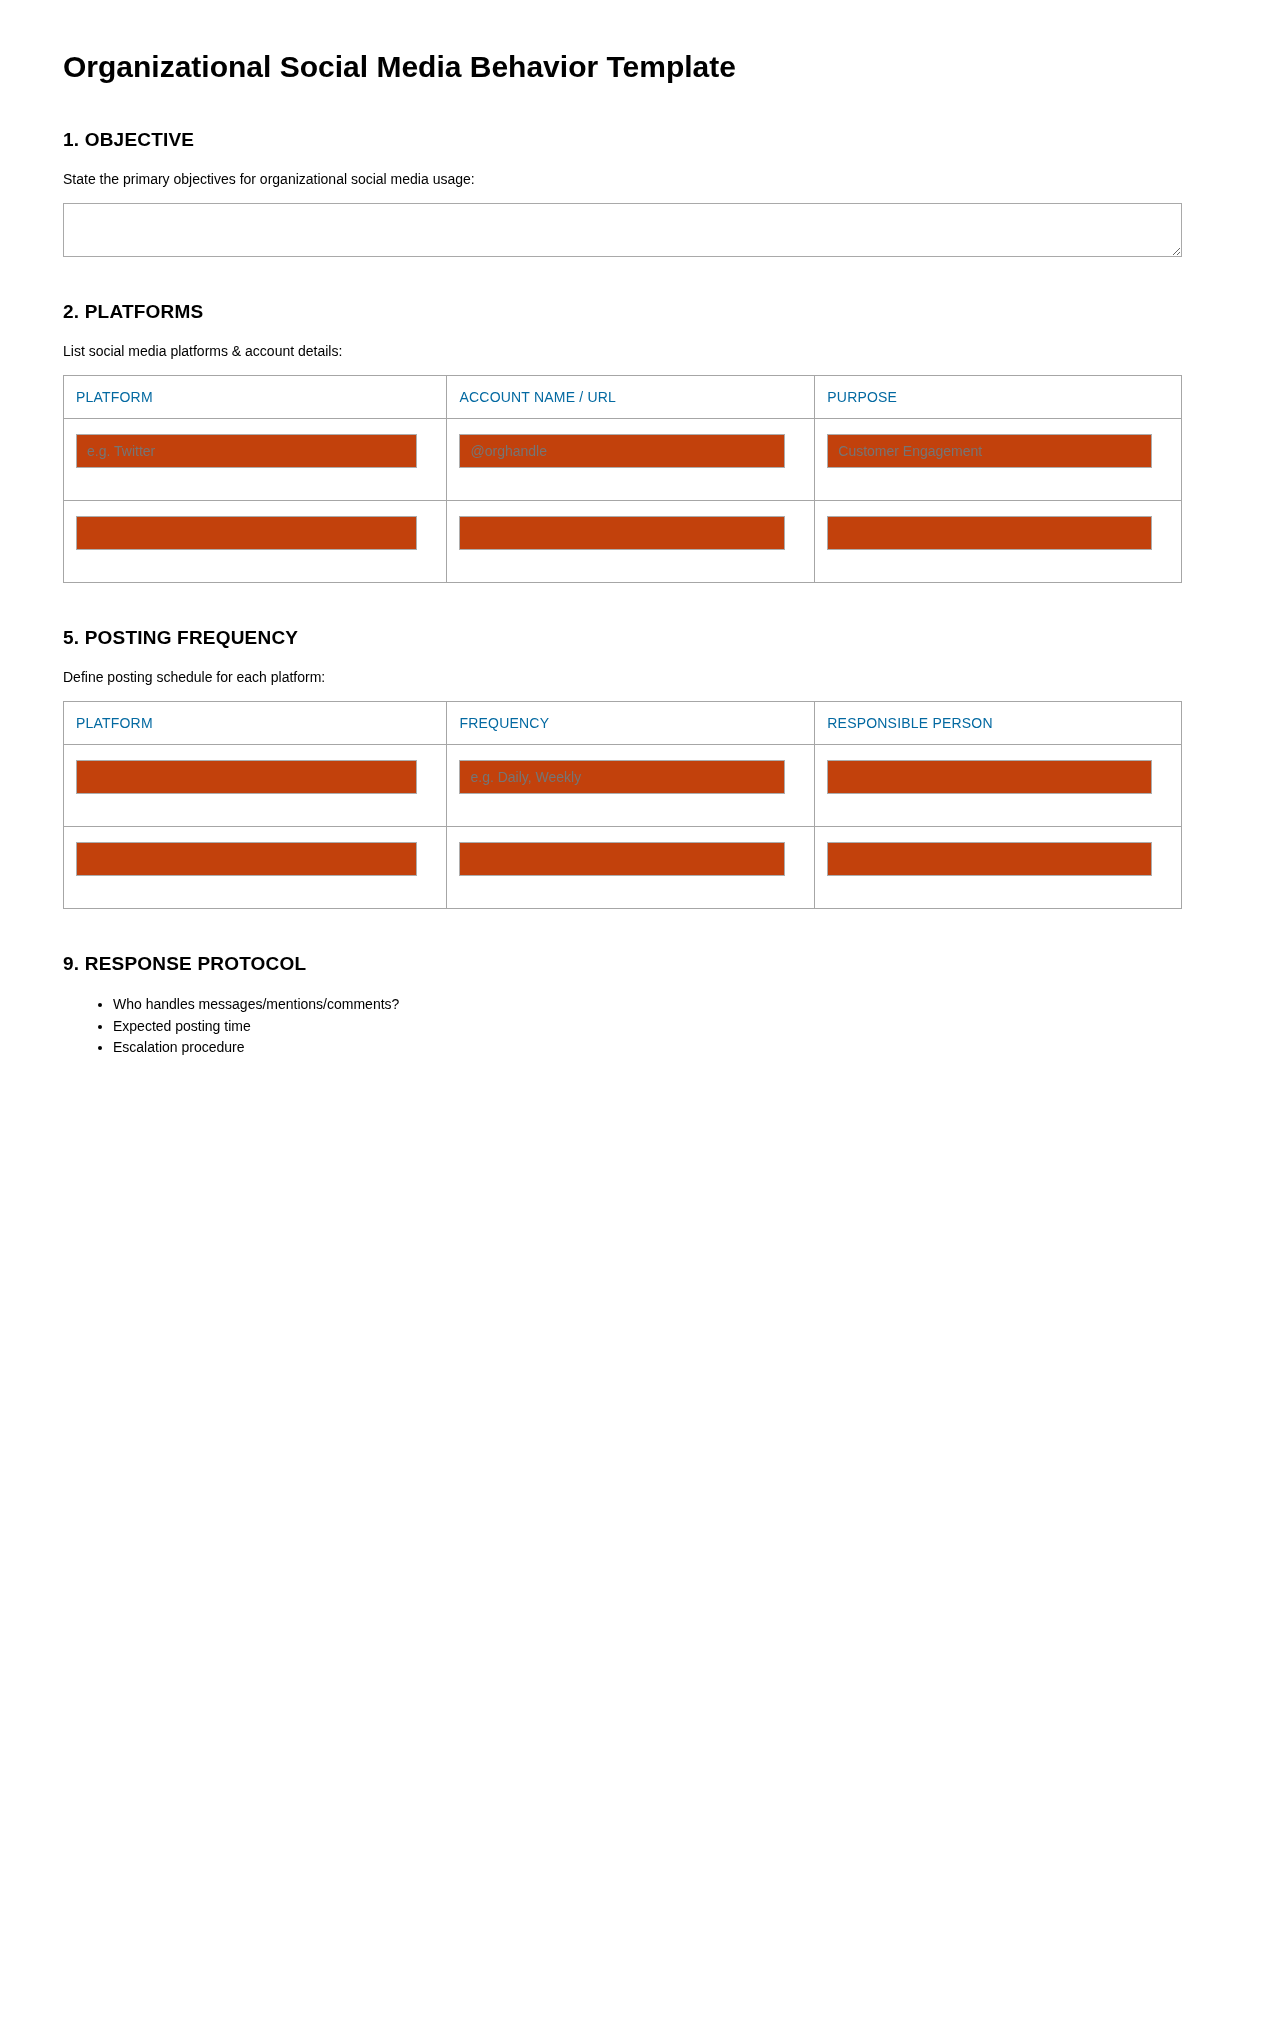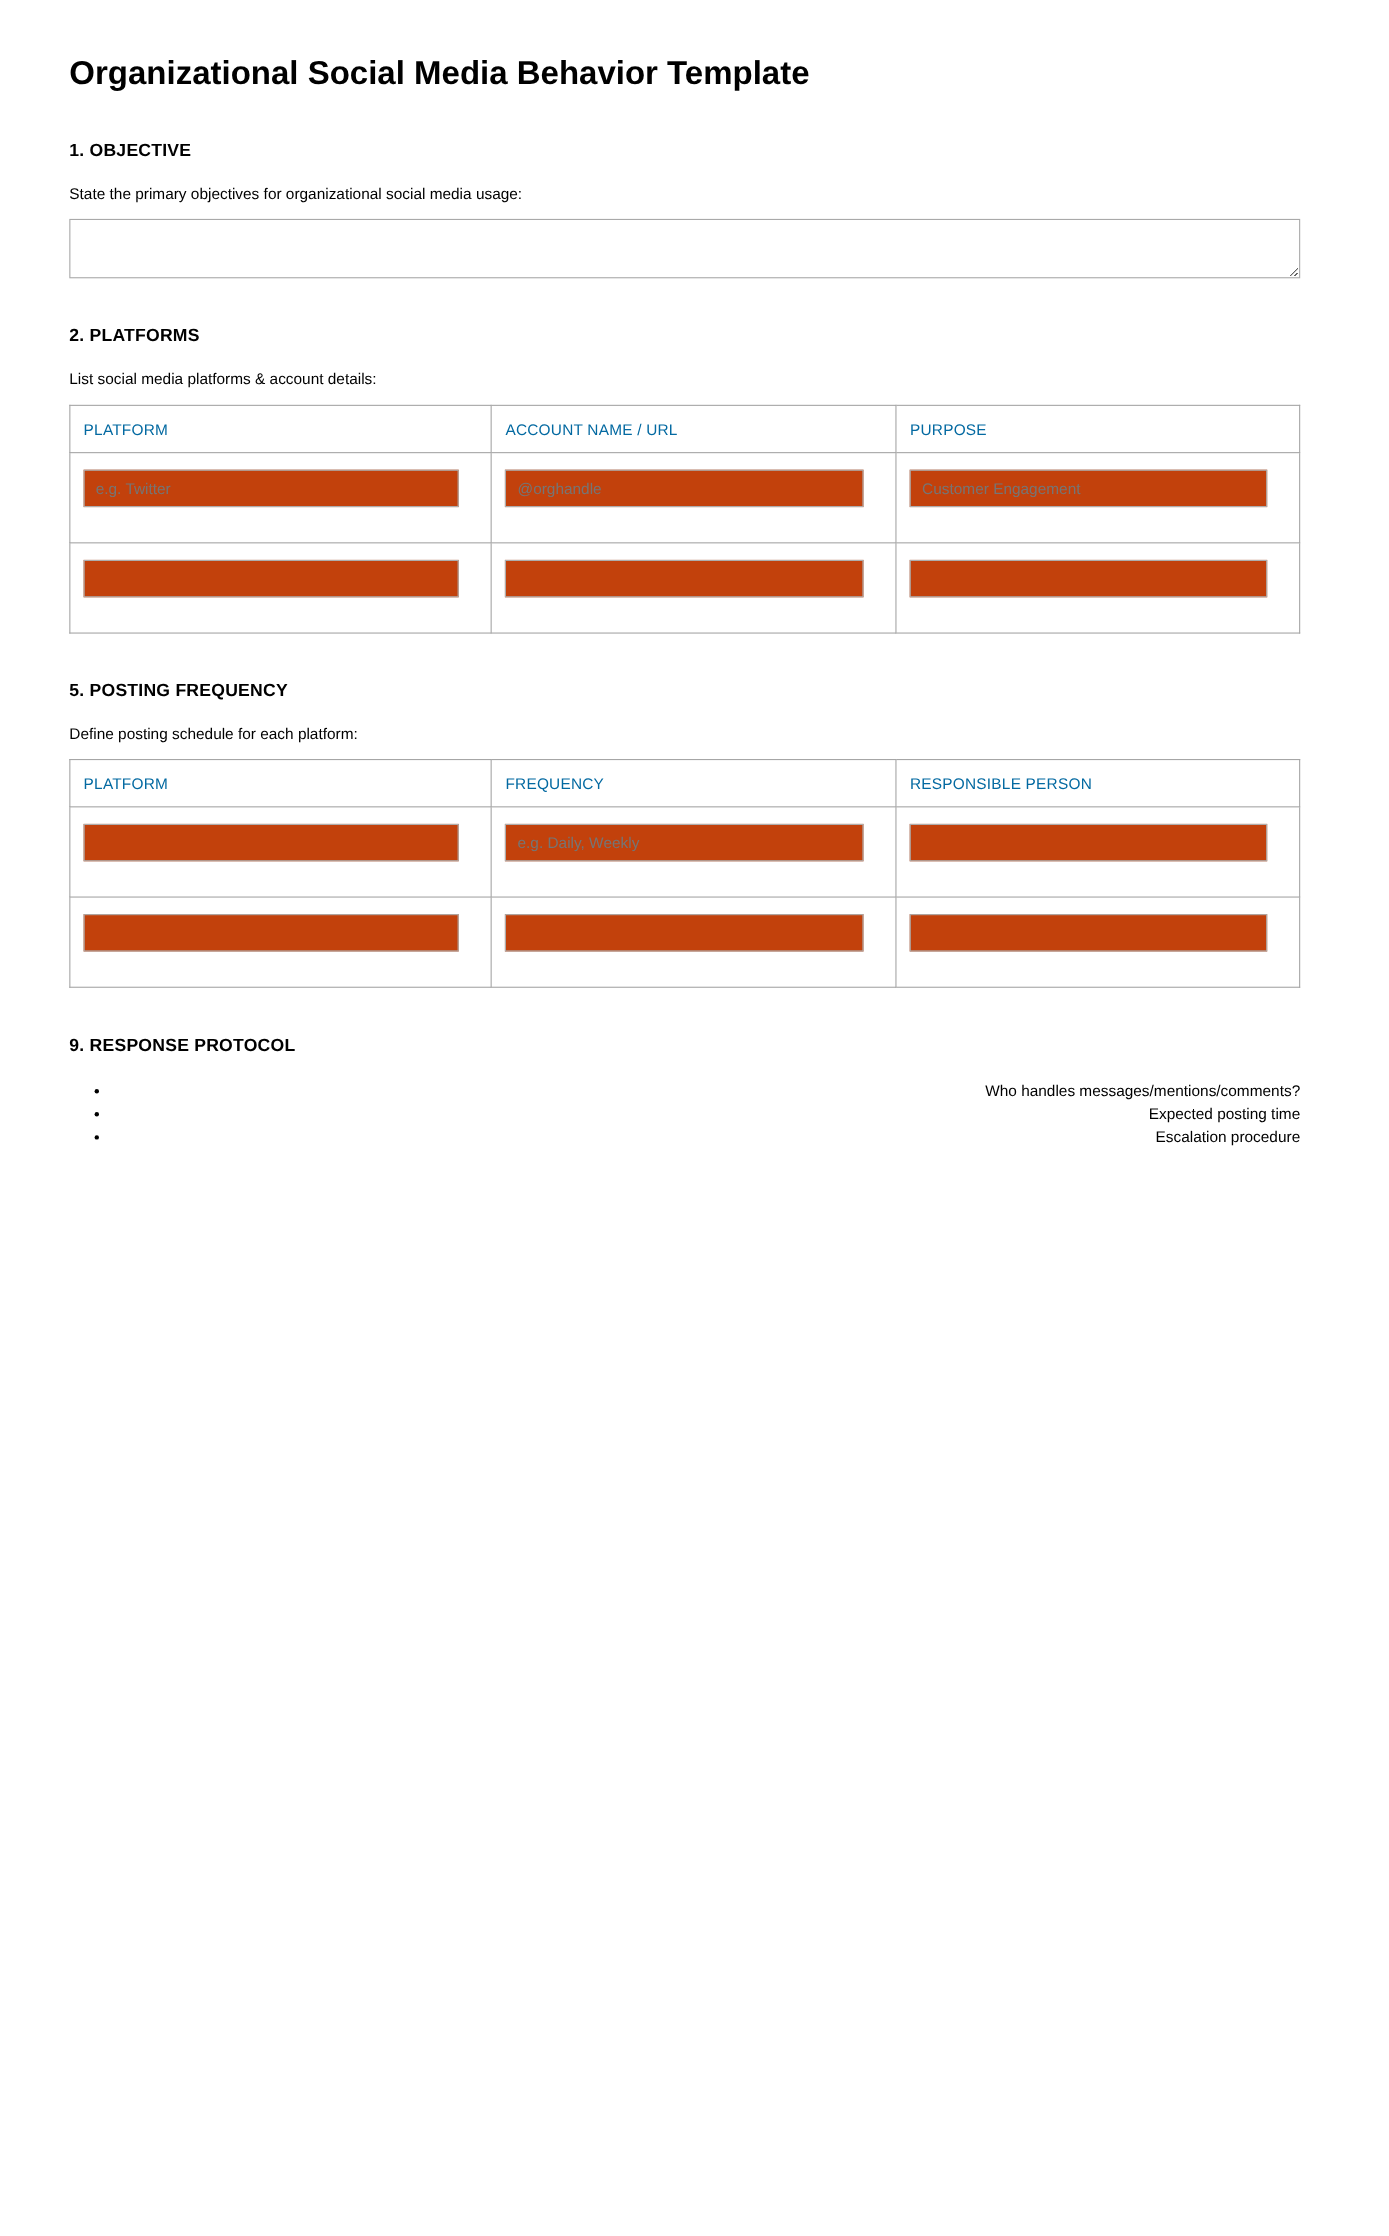--- a/index.html
+++ b/index.html
@@ -17,21 +17,21 @@
   }
   .content { width: 1119px; }
 
   h1.doc-title {
     font-size: 30px;
     font-weight: bold;
     line-height: 1.15;
     margin: 0 0 16px 0;
   }
   h2.sec-heading {
-    font-size: 16px;
+    font-size: 19px;
     font-weight: bold;
     line-height: 1.15;
     margin: 44px 0 0 0;
     letter-spacing: 0.2px;
   }
   p.sec-desc {
     font-size: 14px;
     line-height: 1.3;
     margin: 20px 0 14px 0;
   }
@@ -84,21 +84,21 @@
     outline: none;
   }
   input::placeholder, textarea::placeholder { color: #757575; opacity: 1; }
 
   ul.bullet-list {
     margin: 20px 0 0 0;
     padding-left: 38px;
     font-size: 14px;
     line-height: 1.45;
   }
-  ul.bullet-list li { margin: 0 0 1px 0; text-align: right; }
+  ul.bullet-list li { margin: 0 0 1px 12px; }
 </style>
 </head>
 <body>
 
 <div class="page">
   <div class="content">
 
     <h1 class="doc-title">Organizational Social Media Behavior Template</h1>
 
     <section>

